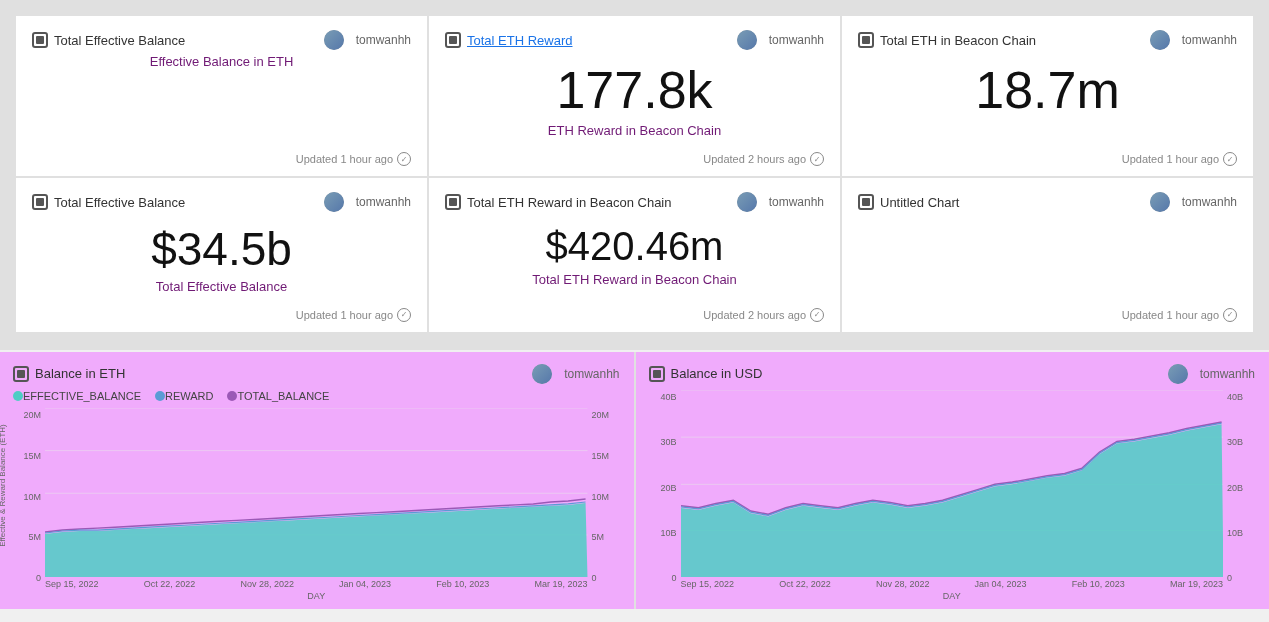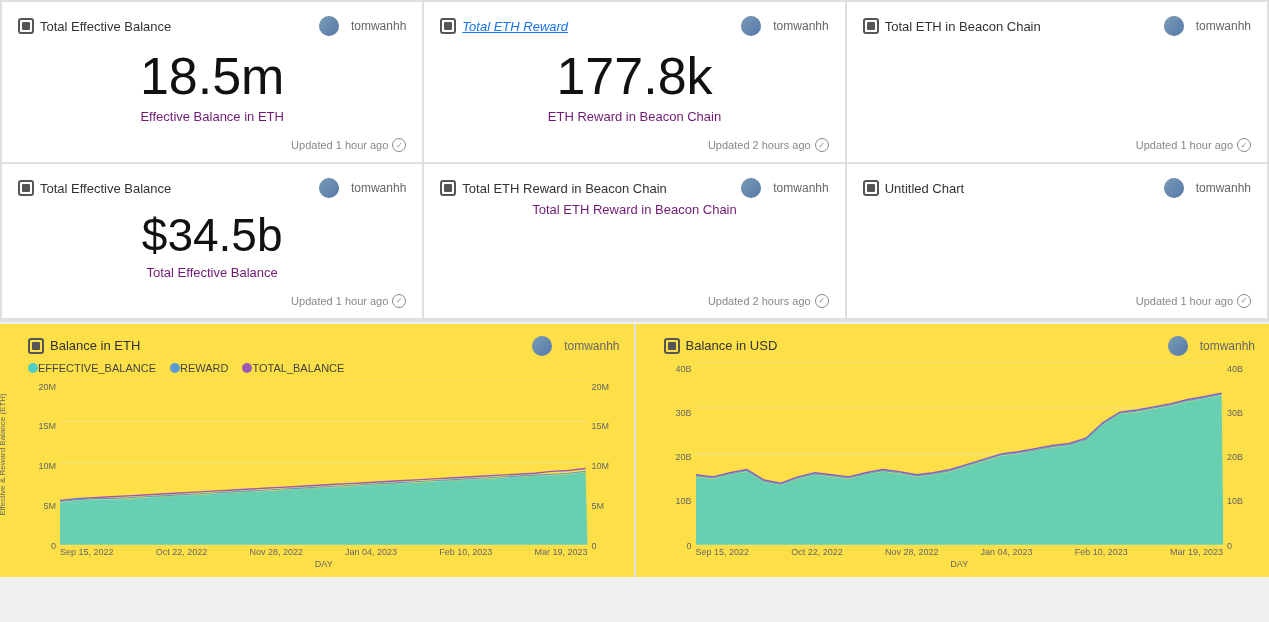--- a/index.html
+++ b/index.html
@@ -10,21 +10,21 @@
       min-height: 622px;
       overflow: hidden;
     }
 
     .dashboard {
       display: grid;
       grid-template-columns: 1fr 1fr 1fr;
       grid-template-rows: auto auto auto;
       gap: 2px;
       background: #e0e0e0;
-      padding: 2px;
+      padding: 16px;
     }
 
     .card {
       background: #fff;
       padding: 14px 16px 10px 16px;
       position: relative;
       display: flex;
       flex-direction: column;
     }
 
@@ -131,22 +131,22 @@
     }
 
     .charts-row {
       display: grid;
       grid-template-columns: 1fr 1fr;
       gap: 2px;
       background: #e0e0e0;
     }
 
     .chart-card-single {
-      background: #fde047;
-      padding: 12px 14px 8px 28px;
+      background: #f0abfc;
+      padding: 12px 14px 8px 13px;
       position: relative;
       display: flex;
       flex-direction: column;
     }
 
     .chart-header {
       display: flex;
       align-items: center;
       justify-content: space-between;
       margin-bottom: 6px;
@@ -186,35 +186,34 @@
           </div>
         <span class="card-title">Total Effective Balance</span>
       </div>
       <div class="card-user">
         <div class="avatar">
             <div class="avatar-img"></div>
           </div>
         <span>tomwanhh</span>
       </div>
     </div>
-    <div class="card-value">18.5m</div>
     <div class="card-subtitle">Effective Balance in ETH</div>
     <div class="card-footer">
       <span>Updated 1 hour ago</span>
       <div class="check-icon">✓</div>
     </div>
   </div>
 
   <div class="card">
     <div class="card-header">
       <div class="card-title-left">
         <div class="card-icon">
             <div class="card-icon-inner"></div>
           </div>
-        <span class="card-title" style="color:#1a73e8; text-decoration:underline; cursor:pointer;font-style:italic;">Total ETH Reward</span>
+        <span class="card-title" style="color:#1a73e8; text-decoration:underline; cursor:pointer;">Total ETH Reward</span>
       </div>
       <div class="card-user">
         <div class="avatar">
             <div class="avatar-img"></div>
           </div>
         <span>tomwanhh</span>
       </div>
     </div>
     <div class="card-value">177.8k</div>
     <div class="card-subtitle">ETH Reward in Beacon Chain</div>
@@ -232,20 +231,21 @@
           </div>
         <span class="card-title">Total ETH in Beacon Chain</span>
       </div>
       <div class="card-user">
         <div class="avatar">
             <div class="avatar-img"></div>
           </div>
         <span>tomwanhh</span>
       </div>
     </div>
+    <div class="card-value">18.7m</div>
     <div class="card-footer">
       <span>Updated 1 hour ago</span>
       <div class="check-icon">✓</div>
     </div>
   </div>
 
   <div class="card">
     <div class="card-header">
       <div class="card-title-left">
         <div class="card-icon">
@@ -276,20 +276,21 @@
           </div>
         <span class="card-title">Total ETH Reward in Beacon Chain</span>
       </div>
       <div class="card-user">
         <div class="avatar">
             <div class="avatar-img"></div>
           </div>
         <span>tomwanhh</span>
       </div>
     </div>
+    <div class="card-value" style="font-size:40px;">$420.46m</div>
     <div class="card-subtitle">Total ETH Reward in Beacon Chain</div>
     <div class="card-footer">
       <span>Updated 2 hours ago</span>
       <div class="check-icon">✓</div>
     </div>
   </div>
 
   <div class="card">
     <div class="card-header">
       <div class="card-title-left">

